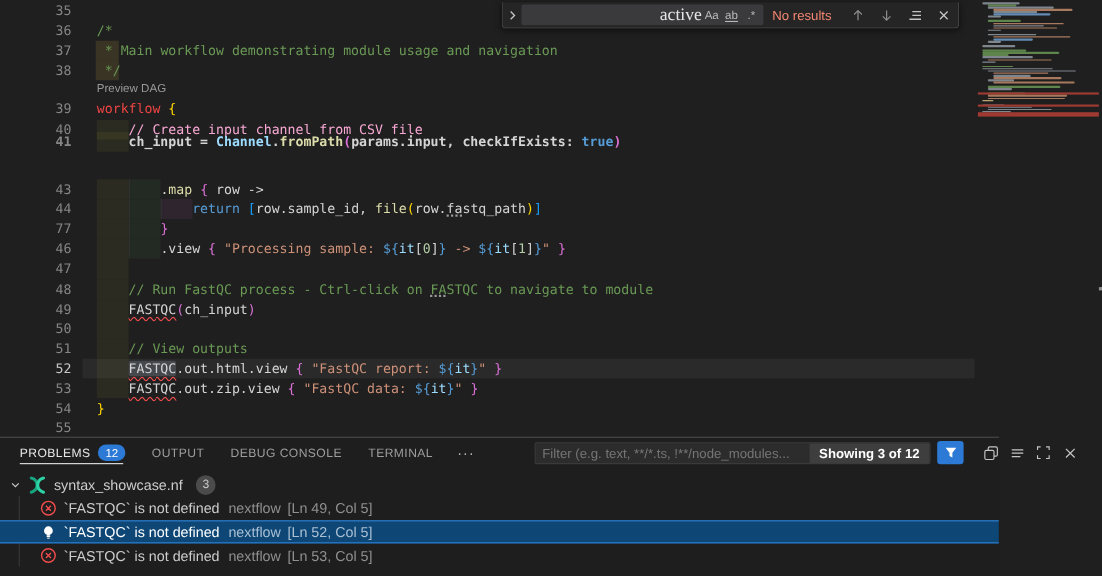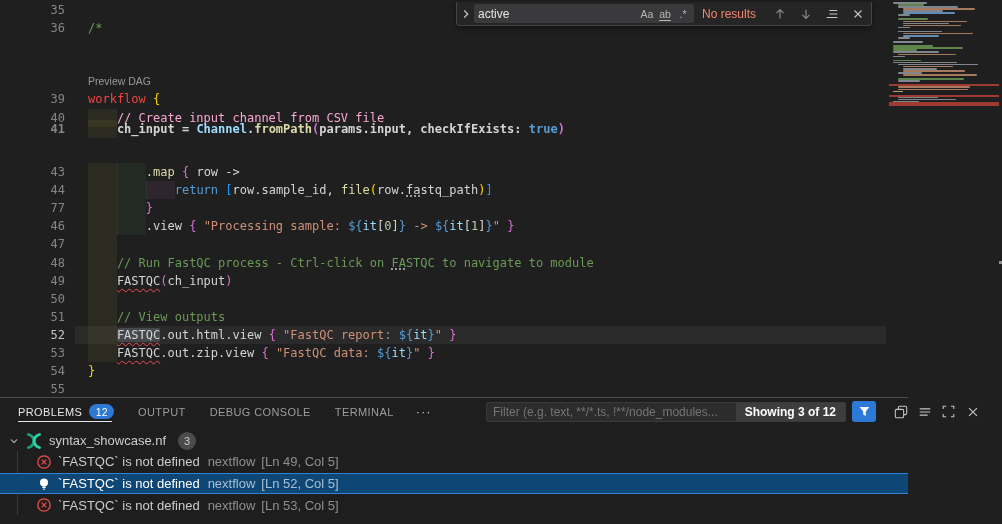--- a/index.html
+++ b/index.html
@@ -45,21 +45,21 @@
     border-radius:0 0 4px 4px; box-shadow:0 2px 6px rgba(0,0,0,.45);
     display:flex; align-items:center;
   }
   .fw-toggle { width:17px; height:100%; display:flex; align-items:center; justify-content:center; cursor:pointer; }
   .fw-input {
     width:220px; height:19px; background:#3a3a3c; border-radius:2px;
     display:flex; align-items:center; padding:0 2px 0 4px;
   }
   .fw-input input {
     flex:1; min-width:0; background:transparent; border:none; outline:none;
-    color:#e6e6e6; font-size:12px; font-family:Liberation Sans, sans-serif;
+    color:#e6e6e6; font-size:16px; font-family:Liberation Serif, serif;text-align:right;
   }
   .fw-opt {
     width:18px; text-align:center; font-size:10.5px; color:#b8b8b8;
     cursor:pointer; flex:none; letter-spacing:0;
   }
   .fw-ww { text-decoration:underline; text-underline-offset:2px; }
   .fw-msg { color:#f48771; font-size:12px; margin-left:8px; flex:none; }
   .fw-spacer { flex:1; }
   .fw-btn { width:19px; height:19px; display:flex; align-items:center; justify-content:center; cursor:pointer; flex:none; margin-right:7px; }
   
@@ -127,20 +127,30 @@
 <div class="screen">
 
   <div class="editor">
     <div id="code-lines">
         <div class="code-line" style="top: 1px; height: 18.12px;">
           <div class="gutter">35</div>
         </div>
         <div class="code-line" style="top: 19.12px; height: 18.12px;">
           <div class="gutter">36</div>
           <div class="ltext" style="left: 65px;"><span style="color: rgb(106, 153, 85);">/*</span></div>
+        </div>
+        <div class="code-line" style="top: 37.24px; height: 18.12px;">
+          <div class="etint"></div>
+          <div class="gutter">37</div>
+          <div class="ltext" style="left: 65px;"><span style="color: rgb(106, 153, 85);"> * Main workflow demonstrating module usage and navigation</span></div>
+        </div>
+        <div class="code-line" style="top: 55.36px; height: 18.12px;">
+          <div class="etint"></div>
+          <div class="gutter">38</div>
+          <div class="ltext" style="left: 65px;"><span style="color: rgb(106, 153, 85);"> */</span></div>
         </div>
         <div class="code-lens" style="top: 73.48px;">Preview DAG</div>
         <div class="code-line" style="top: 90.48px; height: 18.12px;">
           <div class="gutter">39</div>
           <div class="ltext" style="left: 65px;"><span style="color: #ef4444;">workflow </span><span style="color: rgb(255, 215, 0);">{</span></div>
         </div>
         <div class="code-line" style="top: 108.6px; height: 18.12px;">
           <div class="tint tint0" style="left: 65px; width: 28.902px;"></div>
           <div class="gutter">40</div>
           <div class="ltext" style="left: 93.902px;"><span style="color: #f9a8d4;">// Create input channel from CSV file</span></div>

